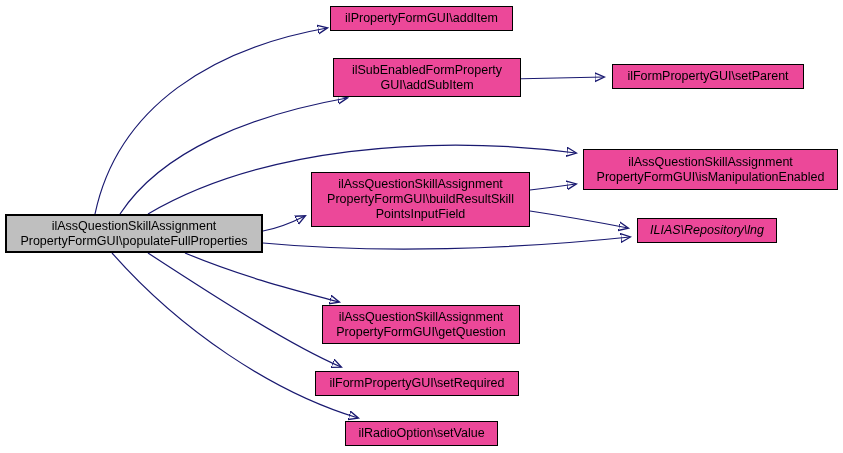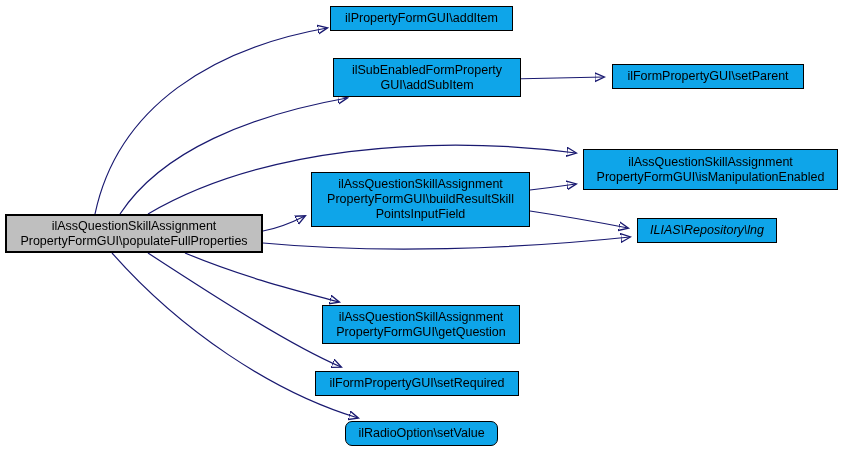--- a/index.html
+++ b/index.html
@@ -24,21 +24,21 @@
   }
   svg.edges path, svg.edges line {
     fill: none;
     stroke: #191970;
     stroke-width: 1.2;
   }
   .node {
     position: absolute;
     box-sizing: border-box;
     border: 1px solid #000000;
-    background: #0ea5e9;
+    background: #ec4899;
     color: #000000;
     font-size: 12.5px;
     line-height: 15px;
     display: flex;
     align-items: center;
     justify-content: center;
     text-align: center;
     white-space: pre-line;
     cursor: pointer;
     padding: 1px 4px;
@@ -89,15 +89,15 @@
 PropertyFormGUI\buildResultSkill
 PointsInputField</div>
 
   <div class="node" style="left:637px; top:218px; width:140px; height:25px;font-style:italic;">ILIAS\Repository\lng</div>
 
   <div class="node" style="left:322px; top:305px; width:198px; height:39px;">ilAssQuestionSkillAssignment
 PropertyFormGUI\getQuestion</div>
 
   <div class="node" style="left:315px; top:371px; width:204px; height:25px;">ilFormPropertyGUI\setRequired</div>
 
-  <div class="node" style="left:345px; top:421px; width:153px; height:25px;border-radius:7px;">ilRadioOption\setValue</div>
+  <div class="node" style="left:345px; top:421px; width:153px; height:25px;">ilRadioOption\setValue</div>
 
 </div>
 
 </body></html>

